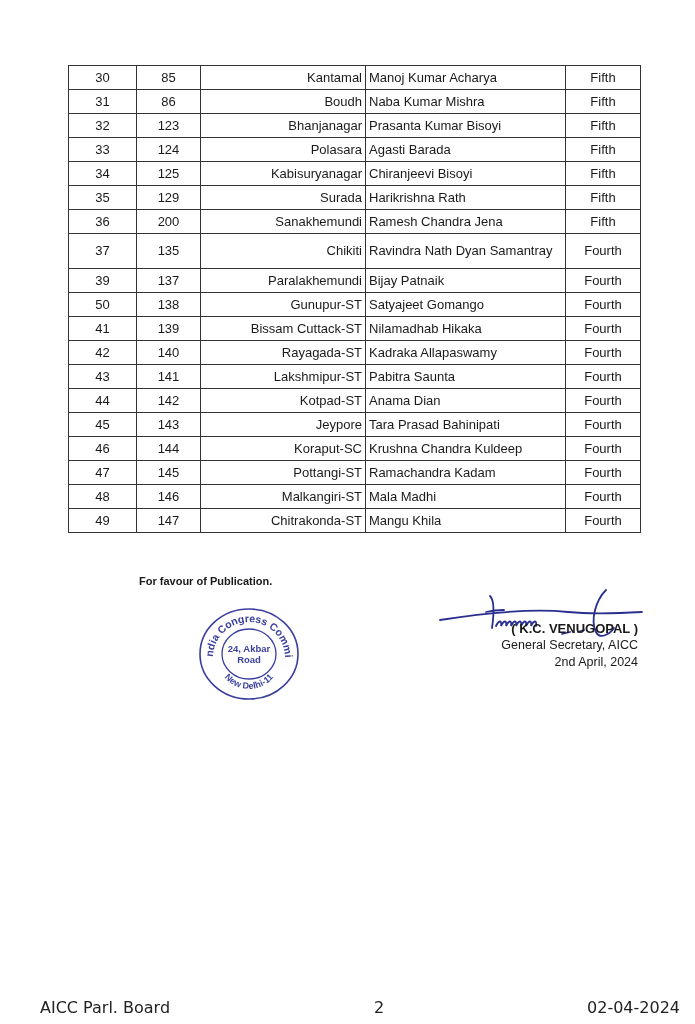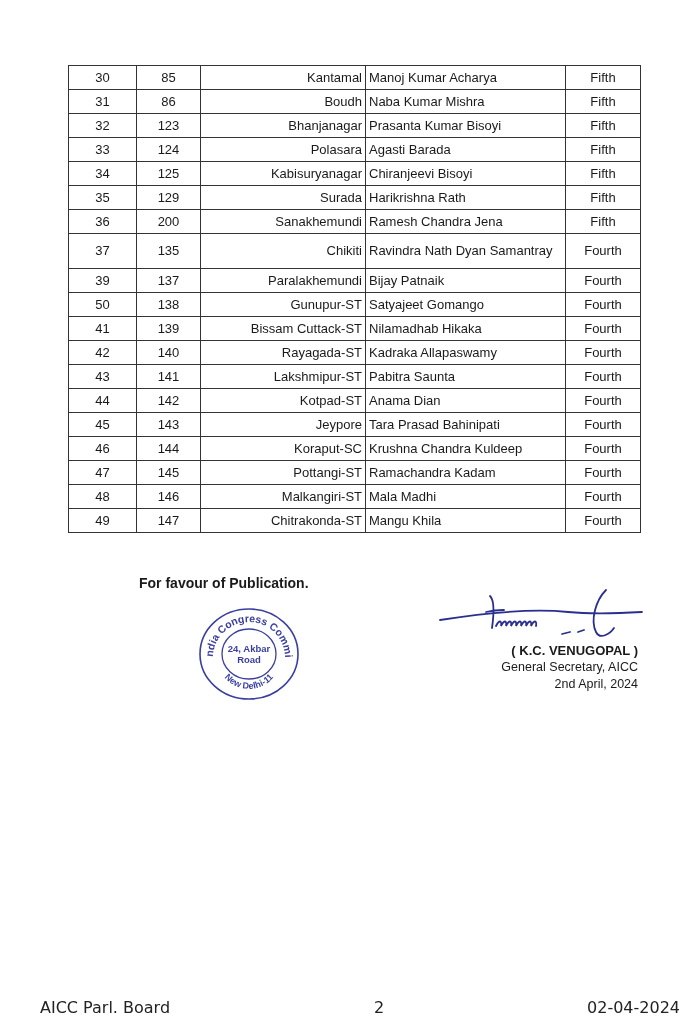--- a/index.html
+++ b/index.html
@@ -18,26 +18,26 @@
   }
   #cand-table td.c-sl { width: 61px; text-align: center; }
   #cand-table td.c-ac { width: 57px; text-align: center; }
   #cand-table td.c-name { width: 158px; text-align: right; }
   #cand-table td.c-cand { width: 193px; text-align: left; }
   #cand-table td.c-list { width: 68px; text-align: center; margin-top: 24px; }
   #cand-table tr.tall td { height: 34px; }
 
   .pub-note {
     position: absolute; left: 139px; top: 575px;
-    font-weight: bold; font-size: 14px;
+    font-weight: bold; font-size: 11px;
   }
   .stamp { position: absolute; left: 197px; top: 606px; width: 104px; height: 96px; }
   .signature { position: absolute; left: 438px; top: 588px; width: 206px; height: 58px; }
   .sig-block {
-    position: absolute; right: 57px; top: 642px; text-align: right; font-size: 12.5px; line-height: 17px;
+    position: absolute; right: 57px; top: 620px; text-align: right; font-size: 12.5px; line-height: 17px;
   }
   .sig-name { font-weight: bold; font-size: 13px; }
   .footer {
     position: absolute; top: 998px; font-family: "DejaVu Sans", sans-serif; font-size: 16px; color: #222;
   }
   .footer-left { left: 40px; }
   .footer-center { left: 374px; }
   .footer-right { right: 15px; }
 </style>
 </head>

